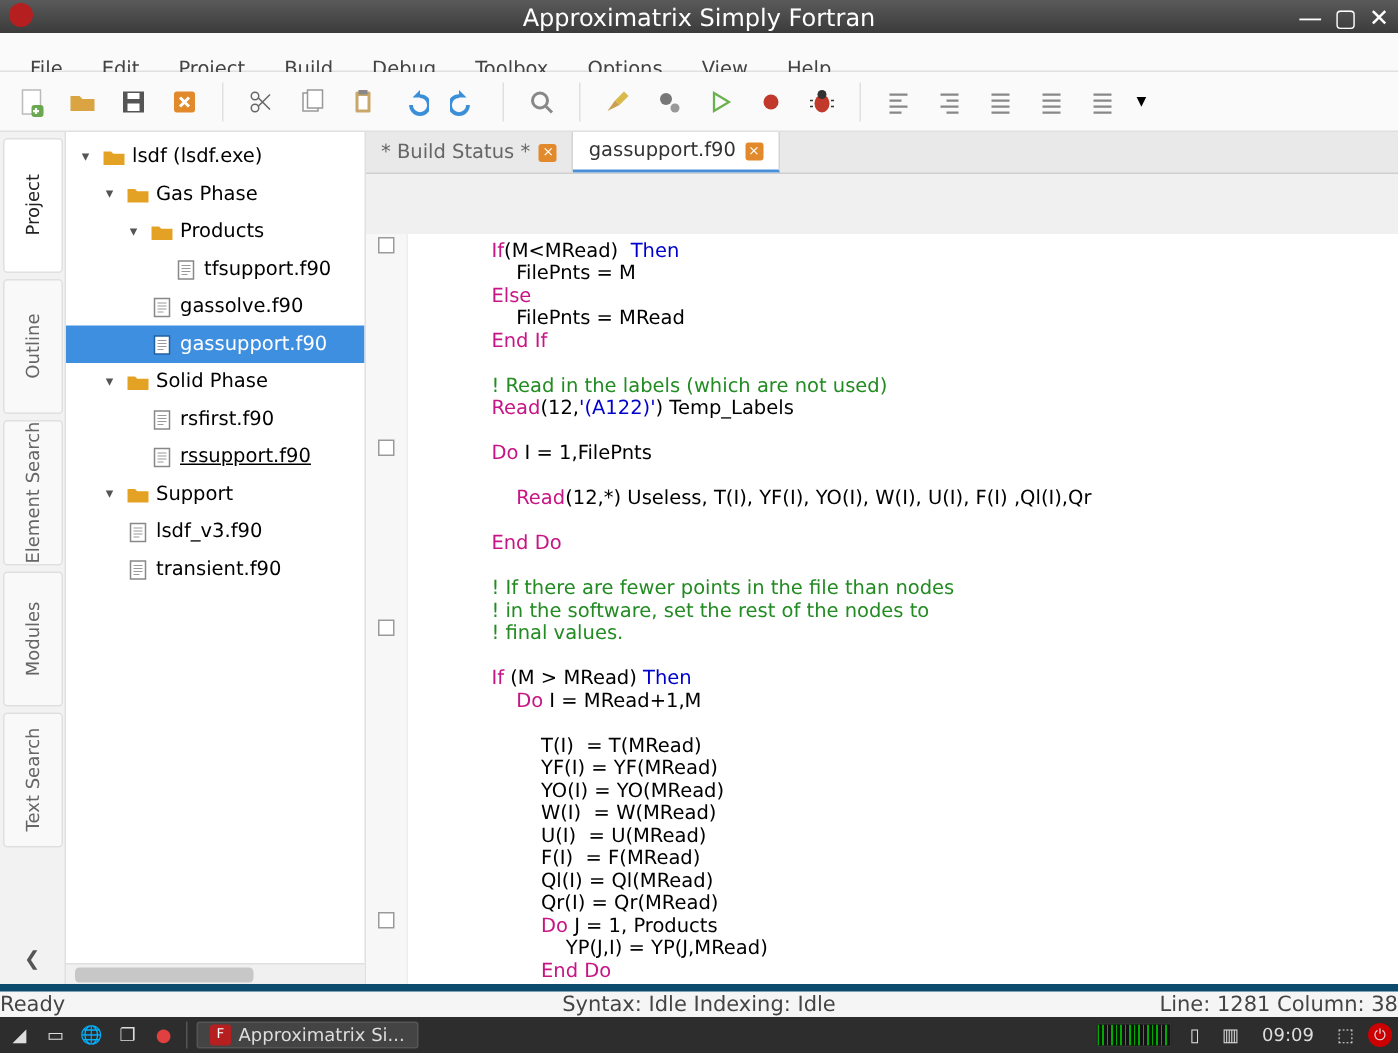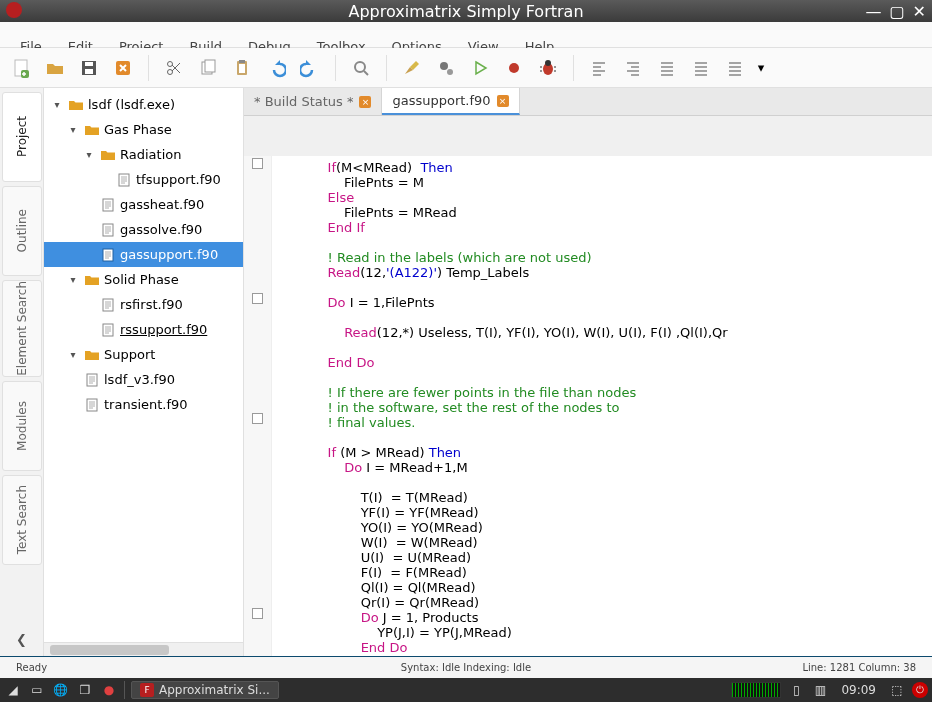--- a/index.html
+++ b/index.html
@@ -53,21 +53,21 @@
 .fold-gutter { width: 28px; background: #f7f7f7; border-right: 1px solid #eee; }
 .fold-mark { height:15px; display:flex; align-items:center; justify-content:center; }
 .fold-mark::before { content:""; width:9px; height:9px; border:1px solid #9a9a9a; background:#fff; }
 .code { flex:1; overflow:auto; background:#fff; font-family: "DejaVu Sans Mono","Liberation Mono",monospace; font-size: 13px; line-height: 15px; padding: 4px 0 4px 6px; white-space: pre; }
 .kw-pink { color: #c71585; }
 .kw-blue { color: #0000cd; }
 .kw-green{ color: #228b22; }
 .kw-black{ color: #000; }
 
 
-.statusbar { height: 22px; background: #f5f5f5; border-top: 1px solid #0c4a6e; display: flex; align-items: center; font-size: 10px; color:#444; padding: 0 16px; }
+.statusbar { height: 22px; background: #f5f5f5; border-top: 5px solid #0c4a6e; display: flex; align-items: center; font-size: 14px; color:#444; padding: 0 0; }
 .statusbar .spacer { flex:1; }
 .statusbar .center { position:absolute; left:0; right:0; text-align:center; pointer-events:none; }
 .statusbar-wrap { position:relative; }
 
 
 .taskbar { height: 24px; background: #2d2d2d; display: flex; align-items: center; padding: 0 4px; gap: 6px; color:#ddd; font-size: 12px; }
 .taskbar .tlaunch { width:18px; height:18px; display:flex; align-items:center; justify-content:center; cursor:pointer; }
 .taskbar .taskbtn { background:#444; border:1px solid #555; border-radius:2px; padding:1px 8px; display:flex; align-items:center; gap:5px; cursor:pointer; }
 .taskbar .tspacer { flex:1; }
 .taskbar .clock { padding:0 6px; }
@@ -264,41 +264,31 @@
           </span>
           <span>Gas Phase</span>
         </div>
         <div class="node" style="padding-left: 38px;">
           <span class="expander">▾</span>
           <span class="ficon folder">
             <svg width="16" height="14" viewBox="0 0 16 14">
               <path d="M1 3h5l1.5 1.5H15V12H1z"></path>
             </svg>
           </span>
-          <span>Radiation</span>
+          <span>Products</span>
         </div>
         <div class="node" style="padding-left: 54px;">
           <span class="expander"></span>
           <span class="ficon file">
             <svg width="14" height="14" viewBox="0 0 14 14">
               <rect x="2" y="1" width="10" height="12" stroke-width="1"></rect>
               <path d="M4 4h6M4 6h6M4 8h6M4 10h4" stroke="#999" stroke-width="0.8"></path>
             </svg>
           </span>
           <span>tfsupport.f90</span>
-        </div>
-        <div class="node" style="padding-left: 38px;">
-          <span class="expander"></span>
-          <span class="ficon file">
-            <svg width="14" height="14" viewBox="0 0 14 14">
-              <rect x="2" y="1" width="10" height="12" stroke-width="1"></rect>
-              <path d="M4 4h6M4 6h6M4 8h6M4 10h4" stroke="#999" stroke-width="0.8"></path>
-            </svg>
-          </span>
-          <span>gassheat.f90</span>
         </div>
         <div class="node" style="padding-left: 38px;">
           <span class="expander"></span>
           <span class="ficon file">
             <svg width="14" height="14" viewBox="0 0 14 14">
               <rect x="2" y="1" width="10" height="12" stroke-width="1"></rect>
               <path d="M4 4h6M4 6h6M4 8h6M4 10h4" stroke="#999" stroke-width="0.8"></path>
             </svg>
           </span>
           <span>gassolve.f90</span>

